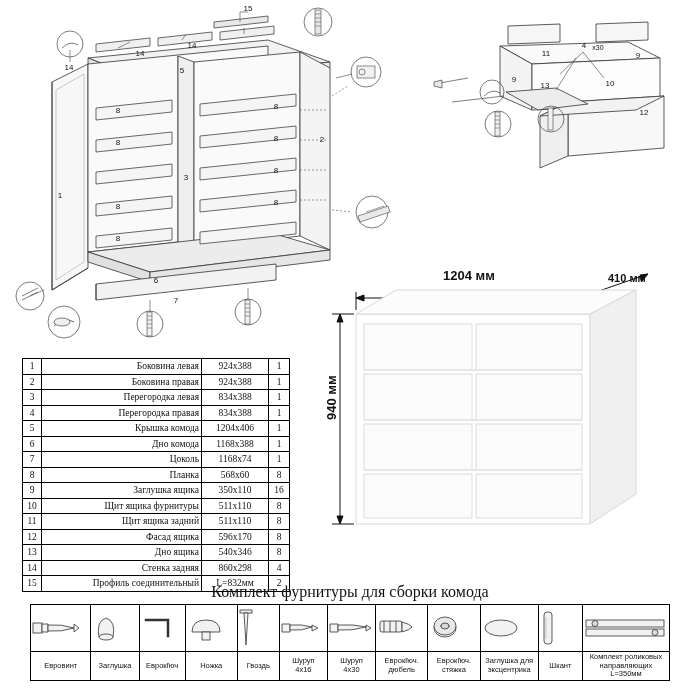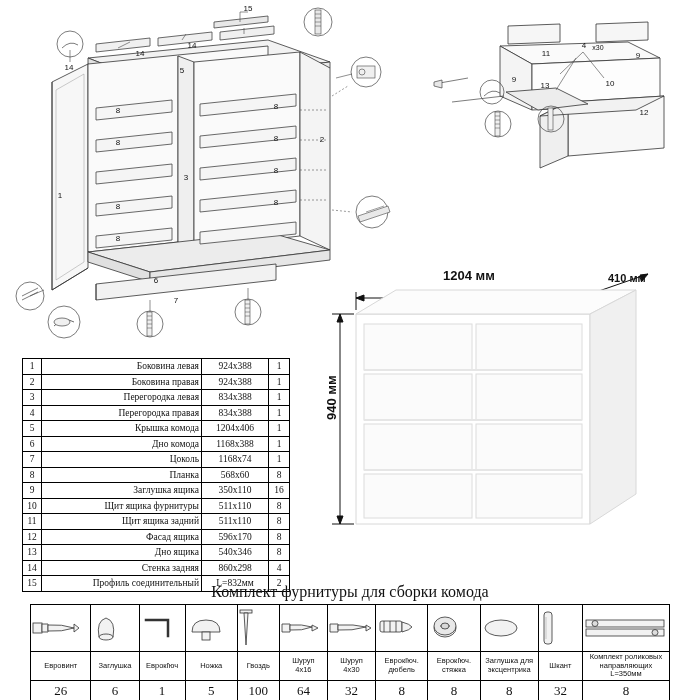--- a/index.html
+++ b/index.html
@@ -561,30 +561,16 @@
             <div>эксцентрика</div>
           </td>
           <td>
             <div>Шкант</div>
           </td>
           <td>
             <div>Комплект роликовых</div>
             <div>направляющих L=350мм</div>
           </td>
         </tr>
-      <tr class="hw-qty" id="hw-qty-row">
-          <td>26</td>
-          <td>6</td>
-          <td>1</td>
-          <td>5</td>
-          <td>100</td>
-          <td>64</td>
-          <td>32</td>
-          <td>8</td>
-          <td>8</td>
-          <td>8</td>
-          <td>32</td>
-          <td>8</td>
-        </tr>
     </tbody>
   </table>
 
 </div>
 
 </body></html>

